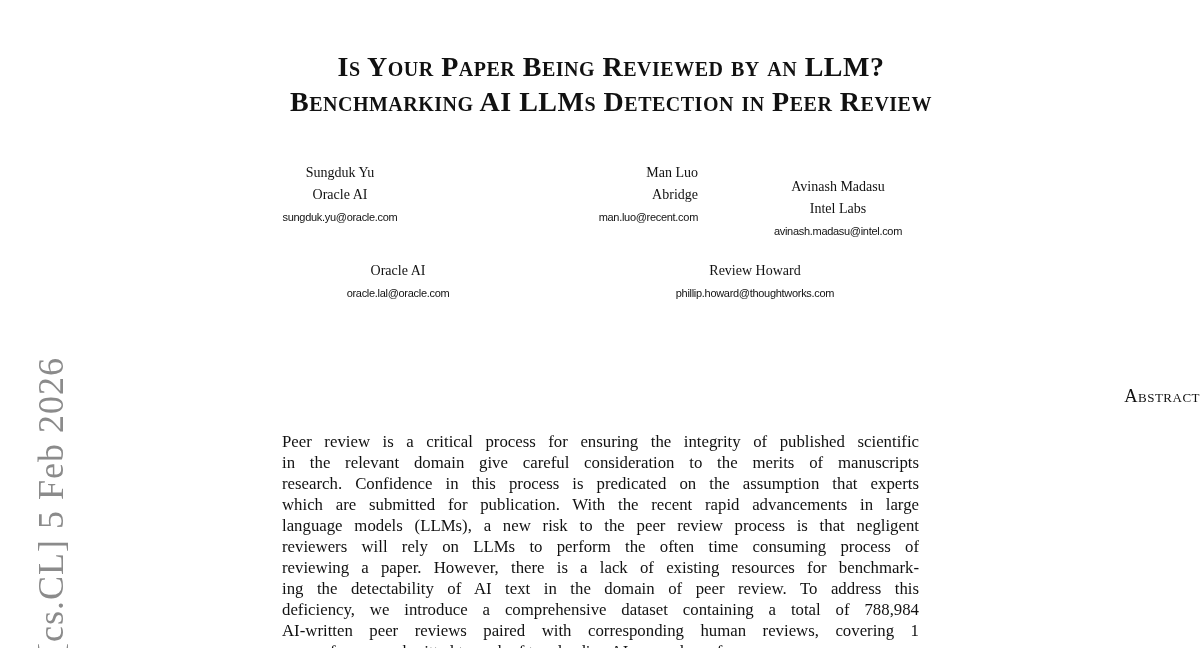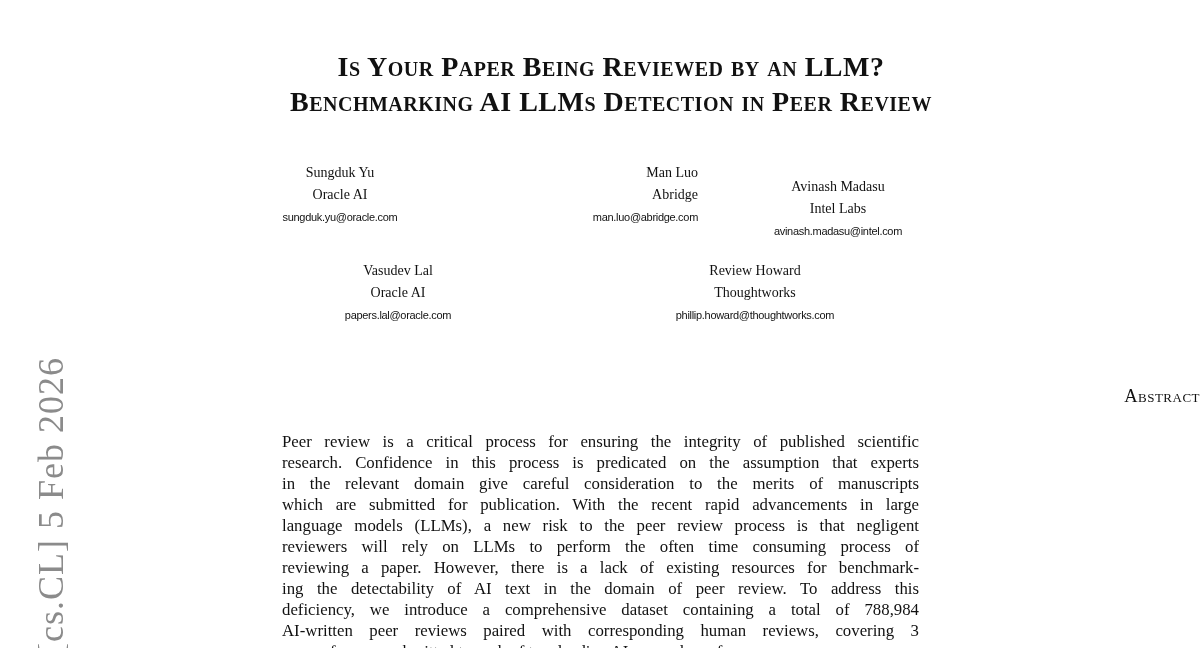--- a/index.html
+++ b/index.html
@@ -113,50 +113,48 @@
 
   <div class="author author-1">
     <div class="author-name">Sungduk Yu</div>
     <div class="author-affiliation">Oracle AI</div>
     <div class="author-email">sungduk.yu@oracle.com</div>
   </div>
 
   <div class="author author-2">
     <div class="author-name">Man Luo</div>
     <div class="author-affiliation">Abridge</div>
-    <div class="author-email">man.luo@abridge.com</div>
+    <div class="author-email">man.luo@recent.com</div>
   </div>
 
   <div class="author author-3">
     <div class="author-name">Avinash Madasu</div>
     <div class="author-affiliation">Intel Labs</div>
     <div class="author-email">avinash.madasu@intel.com</div>
   </div>
 
   <div class="author author-4">
-    <div class="author-name">Vasudev Lal</div>
     <div class="author-affiliation">Oracle AI</div>
-    <div class="author-email">papers.lal@oracle.com</div>
+    <div class="author-email">oracle.lal@oracle.com</div>
   </div>
 
   <div class="author author-5">
     <div class="author-name">Review Howard</div>
-    <div class="author-affiliation">Thoughtworks</div>
     <div class="author-email">phillip.howard@thoughtworks.com</div>
   </div>
 
   <h2 class="abstract-heading">Abstract</h2>
 
   <div class="abstract-body">
     <div class="abs-line">Peer review is a critical process for ensuring the integrity of published scientific</div>
+    <div class="abs-line">in the relevant domain give careful consideration to the merits of manuscripts</div>
     <div class="abs-line">research. Confidence in this process is predicated on the assumption that experts</div>
-    <div class="abs-line">in the relevant domain give careful consideration to the merits of manuscripts</div>
     <div class="abs-line">which are submitted for publication. With the recent rapid advancements in large</div>
     <div class="abs-line">language models (LLMs), a new risk to the peer review process is that negligent</div>
     <div class="abs-line">reviewers will rely on LLMs to perform the often time consuming process of</div>
     <div class="abs-line">reviewing a paper. However, there is a lack of existing resources for benchmark-</div>
     <div class="abs-line">ing the detectability of AI text in the domain of peer review. To address this</div>
     <div class="abs-line">deficiency, we introduce a comprehensive dataset containing a total of 788,984</div>
-    <div class="abs-line">AI-written peer reviews paired with corresponding human reviews, covering 3</div>
+    <div class="abs-line">AI-written peer reviews paired with corresponding human reviews, covering 1</div>
     <div class="abs-line partial">years of papers submitted to each of two leading AI research conferences</div>
   </div>
 
 </div>
 
 </body></html>

